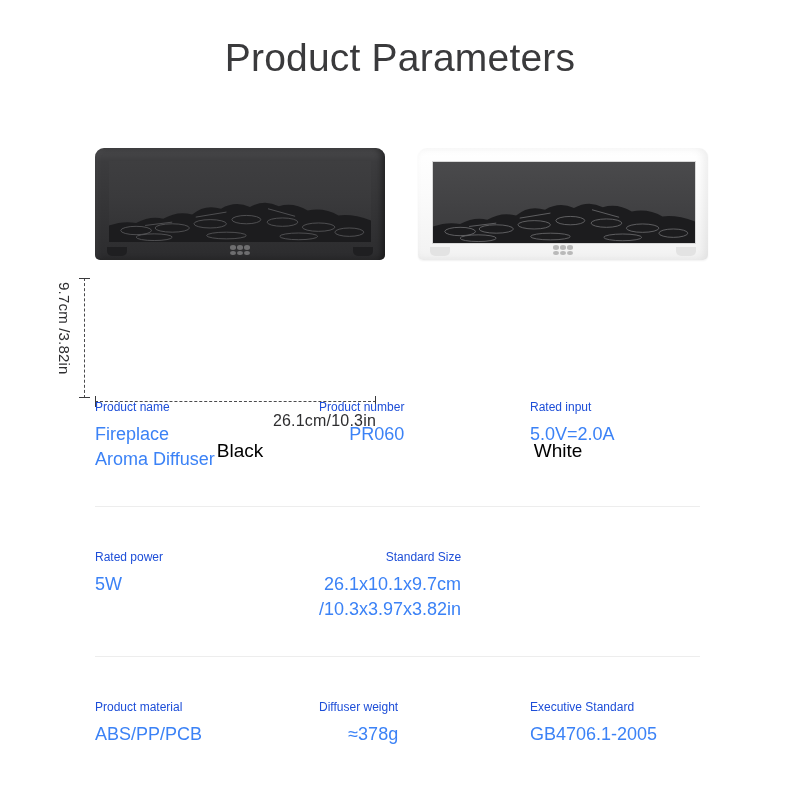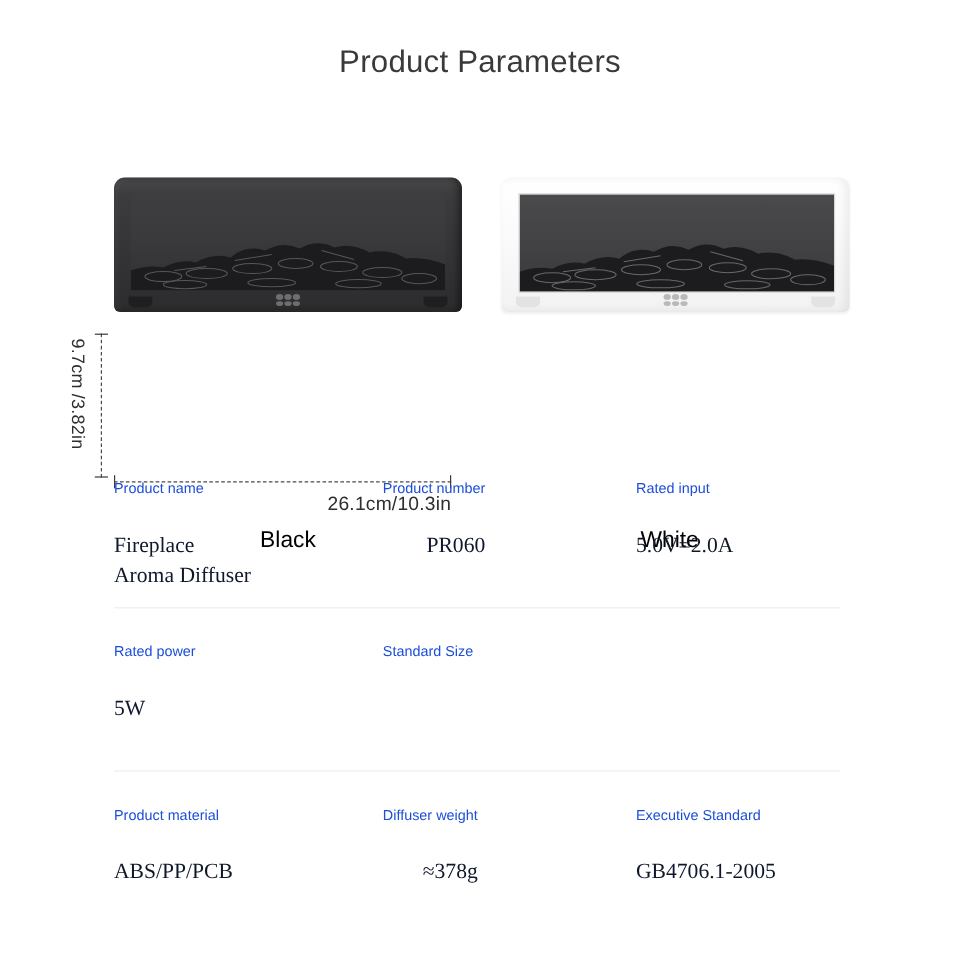--- a/index.html
+++ b/index.html
@@ -16,21 +16,21 @@
     -webkit-font-smoothing: antialiased;
   }
 
   
   .page-title {
     position: absolute;
     top: 36px;
     left: 0;
     width: 800px;
     text-align: center;
-    font-size: 26px;
+    font-size: 39px;
     font-weight: 400;
     color: #3a3a3c;
     letter-spacing: 0.2px;
   }
 
   
   .showcase {
     position: absolute;
     top: 130px;
     left: 0;
@@ -205,21 +205,21 @@
   .spec-table {
     position: absolute;
     left: 95px;
     top: 400px;
     width: 605px;
   }
   .spec-row {
     position: relative;
     padding-bottom: 20px;
   }
-  .spec-row + .spec-row { padding-top: 30px; }
+  .spec-row + .spec-row { padding-top: 44px; }
   .spec-row.has-rule::before {
     content: "";
     position: absolute;
     top: 0; left: 0;
     width: 100%;
     height: 1px;
     background: #ededed;
   }
   .spec-cells {
     position: relative;
@@ -233,26 +233,25 @@
   .spec-cell.c2 { left: 224px; text-align: right; }
   .spec-cell.c3 { left: 435px; }
 
   .spec-label {
     font-size: 12px;
     color: #1d4ed8;
     line-height: 1.2;
     white-space: nowrap;
   }
   .spec-value {
-    margin-top: 28px;
+    margin-top: 8px;
     font-size: 18px;
-    color: #0f172a;
+    color: #3b82f6;
     line-height: 1.35;
     white-space: pre-line;
-    font-family: Liberation Serif, serif;
   }
 </style>
 </head>
 <body>
 
 <div class="page-title">Product Parameters</div>
 
 <div class="showcase">
 
   <div class="product-slot slot-black">
@@ -372,20 +371,22 @@
   </div>
 
   <div class="spec-row has-rule">
     <div class="spec-cells">
       <div class="spec-cell c1">
         <div class="spec-label">Rated power</div>
         <div class="spec-value">5W</div>
       </div>
       <div class="spec-cell c2">
         <div class="spec-label">Standard Size</div>
+        <div class="spec-value">26.1x10.1x9.7cm
+/10.3x3.97x3.82in</div>
       </div>
     </div>
   </div>
 
   <div class="spec-row has-rule">
     <div class="spec-cells">
       <div class="spec-cell c1">
         <div class="spec-label">Product material</div>
         <div class="spec-value">ABS/PP/PCB</div>
       </div>

